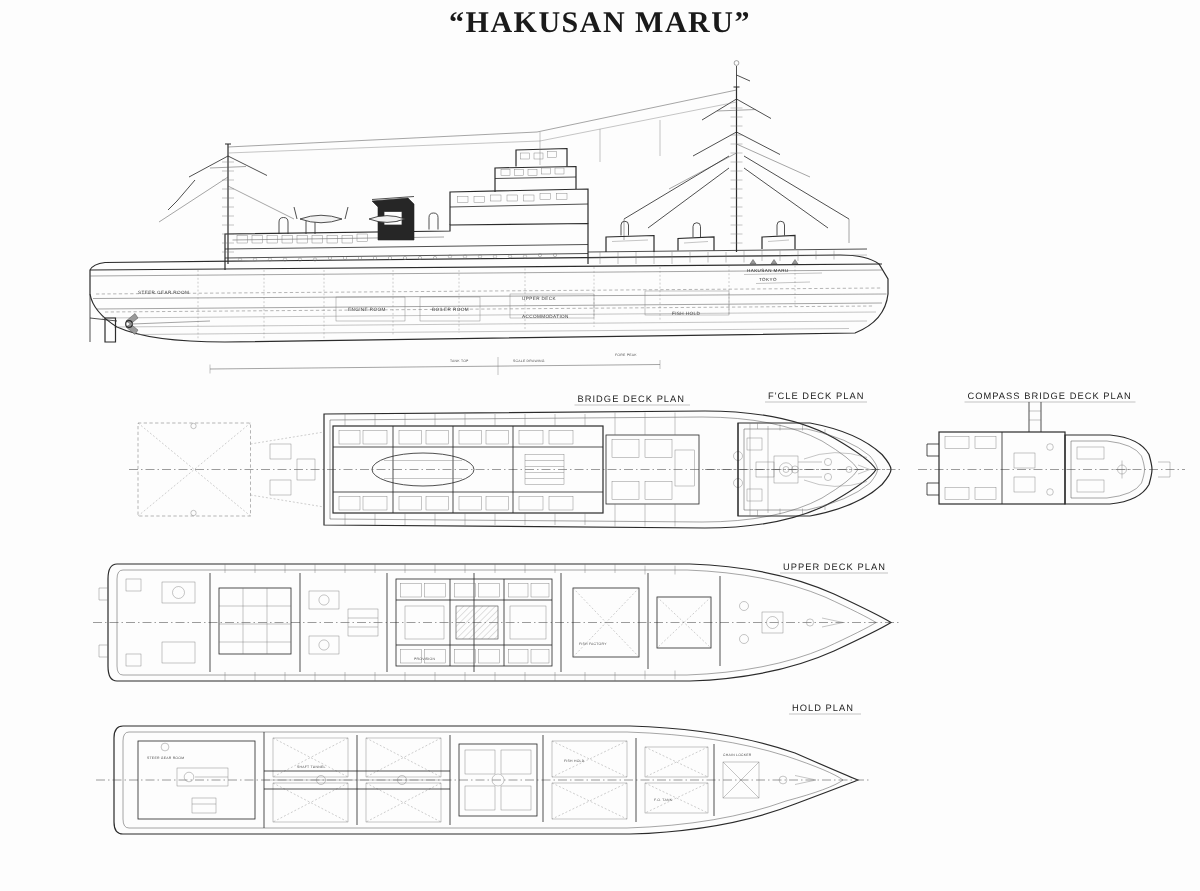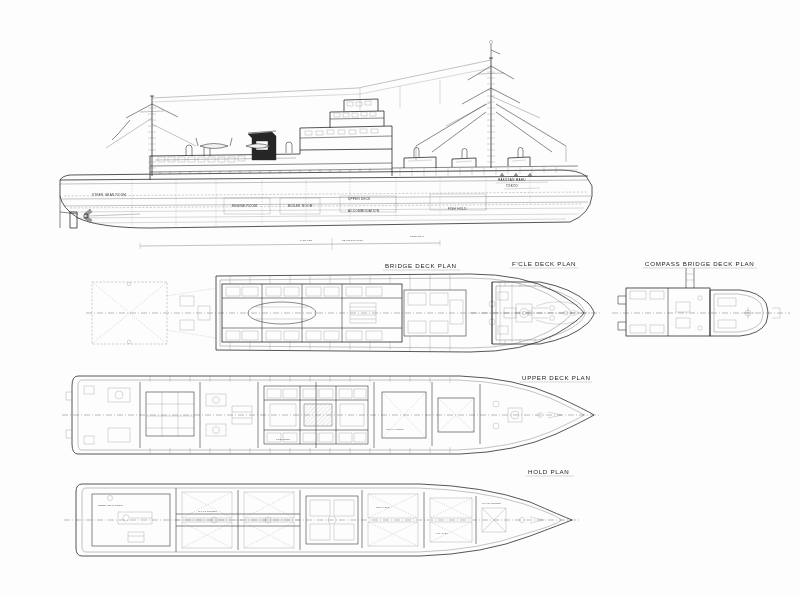--- a/index.html
+++ b/index.html
@@ -20,20 +20,21 @@
   .plan-label{font-size:6.2px;letter-spacing:.7px;fill:#1d1d1d;}
   .room-label{font-size:3.1px;letter-spacing:.25px;fill:#3a3a3a;}
   .tiny{font-size:2.3px;letter-spacing:.15px;fill:#4a4a4a;}
   .nameplate{font-size:3.0px;letter-spacing:.3px;fill:#222;}
 </style>
 </head>
 <body>
 
 <div id="sheet">
 
+  <div class="title">“HAKUSAN MARU”</div>
 
   <svg width="800" height="594" viewBox="0 0 800 594">
     <defs>
       <style>
         .ln{stroke:#2b2b2b;fill:none;stroke-width:.55;}
         .ln2{stroke:#2b2b2b;fill:none;stroke-width:.8;}
         .lnt{stroke:#555;fill:none;stroke-width:.35;}
         .lnf{stroke:#777;fill:none;stroke-width:.28;}
         .dash{stroke:#666;fill:none;stroke-width:.32;stroke-dasharray:2.2 1.6;}
         .dashf{stroke:#888;fill:none;stroke-width:.28;stroke-dasharray:1.3 1.3;}

